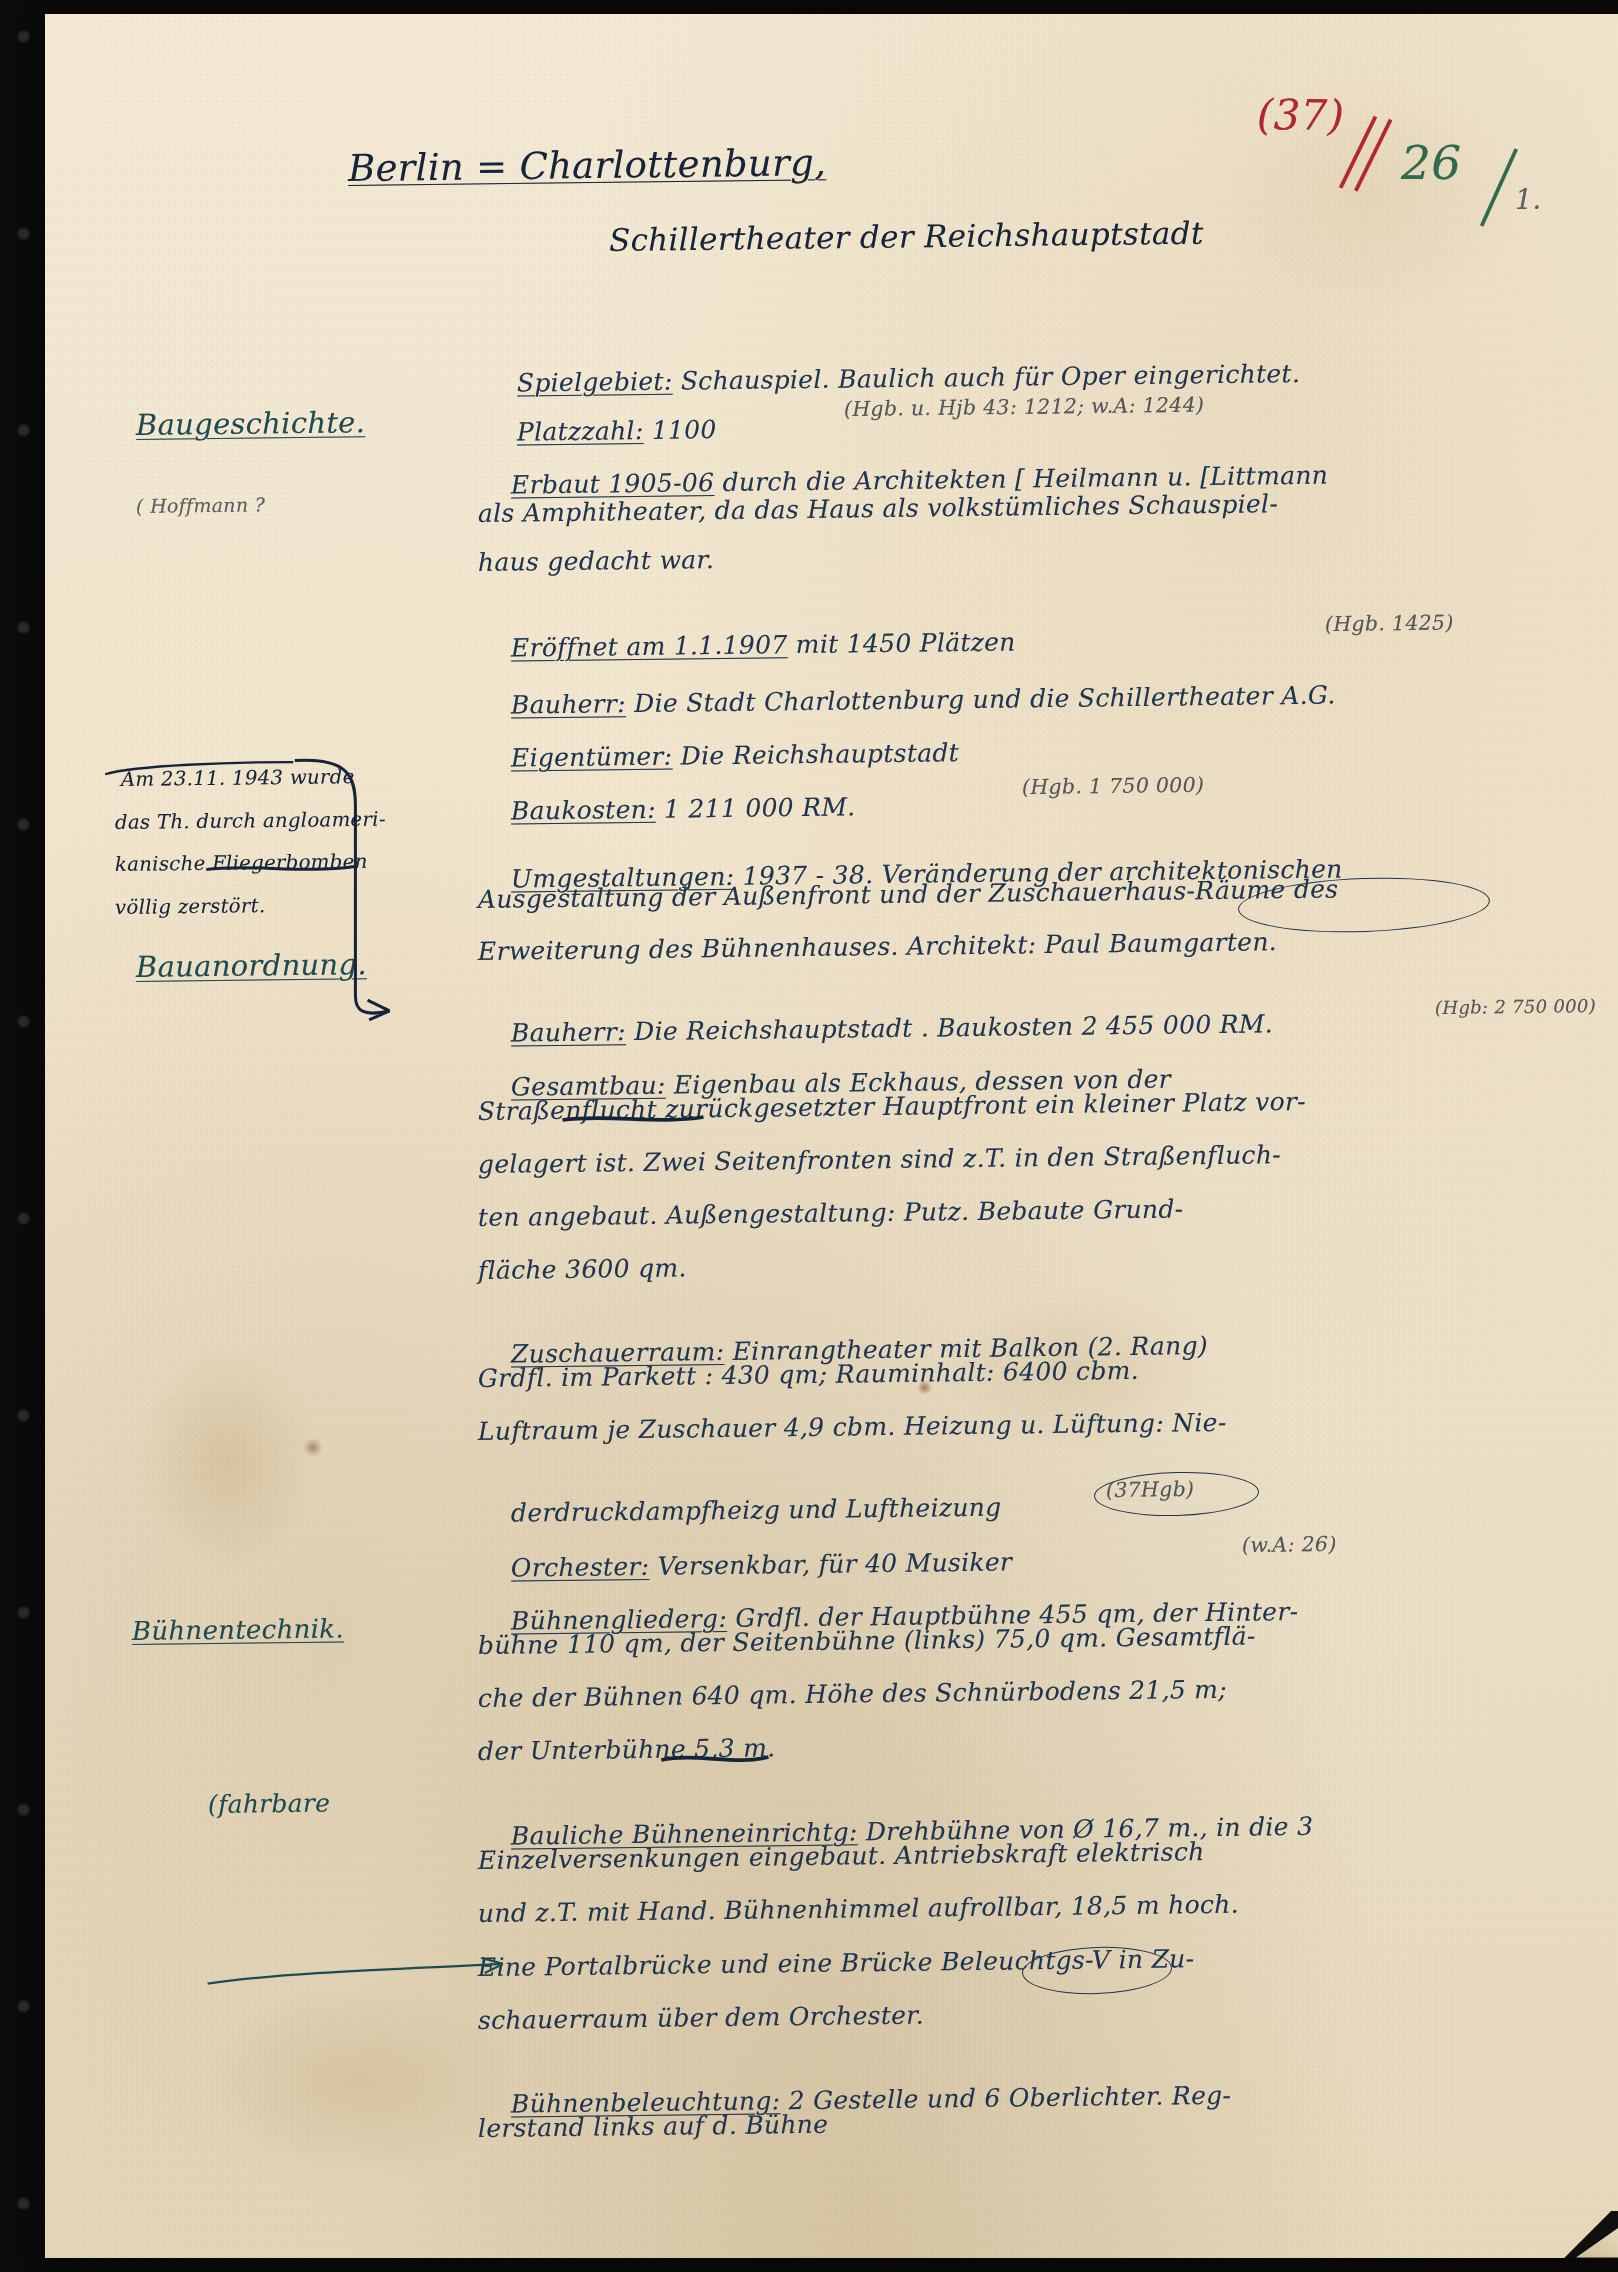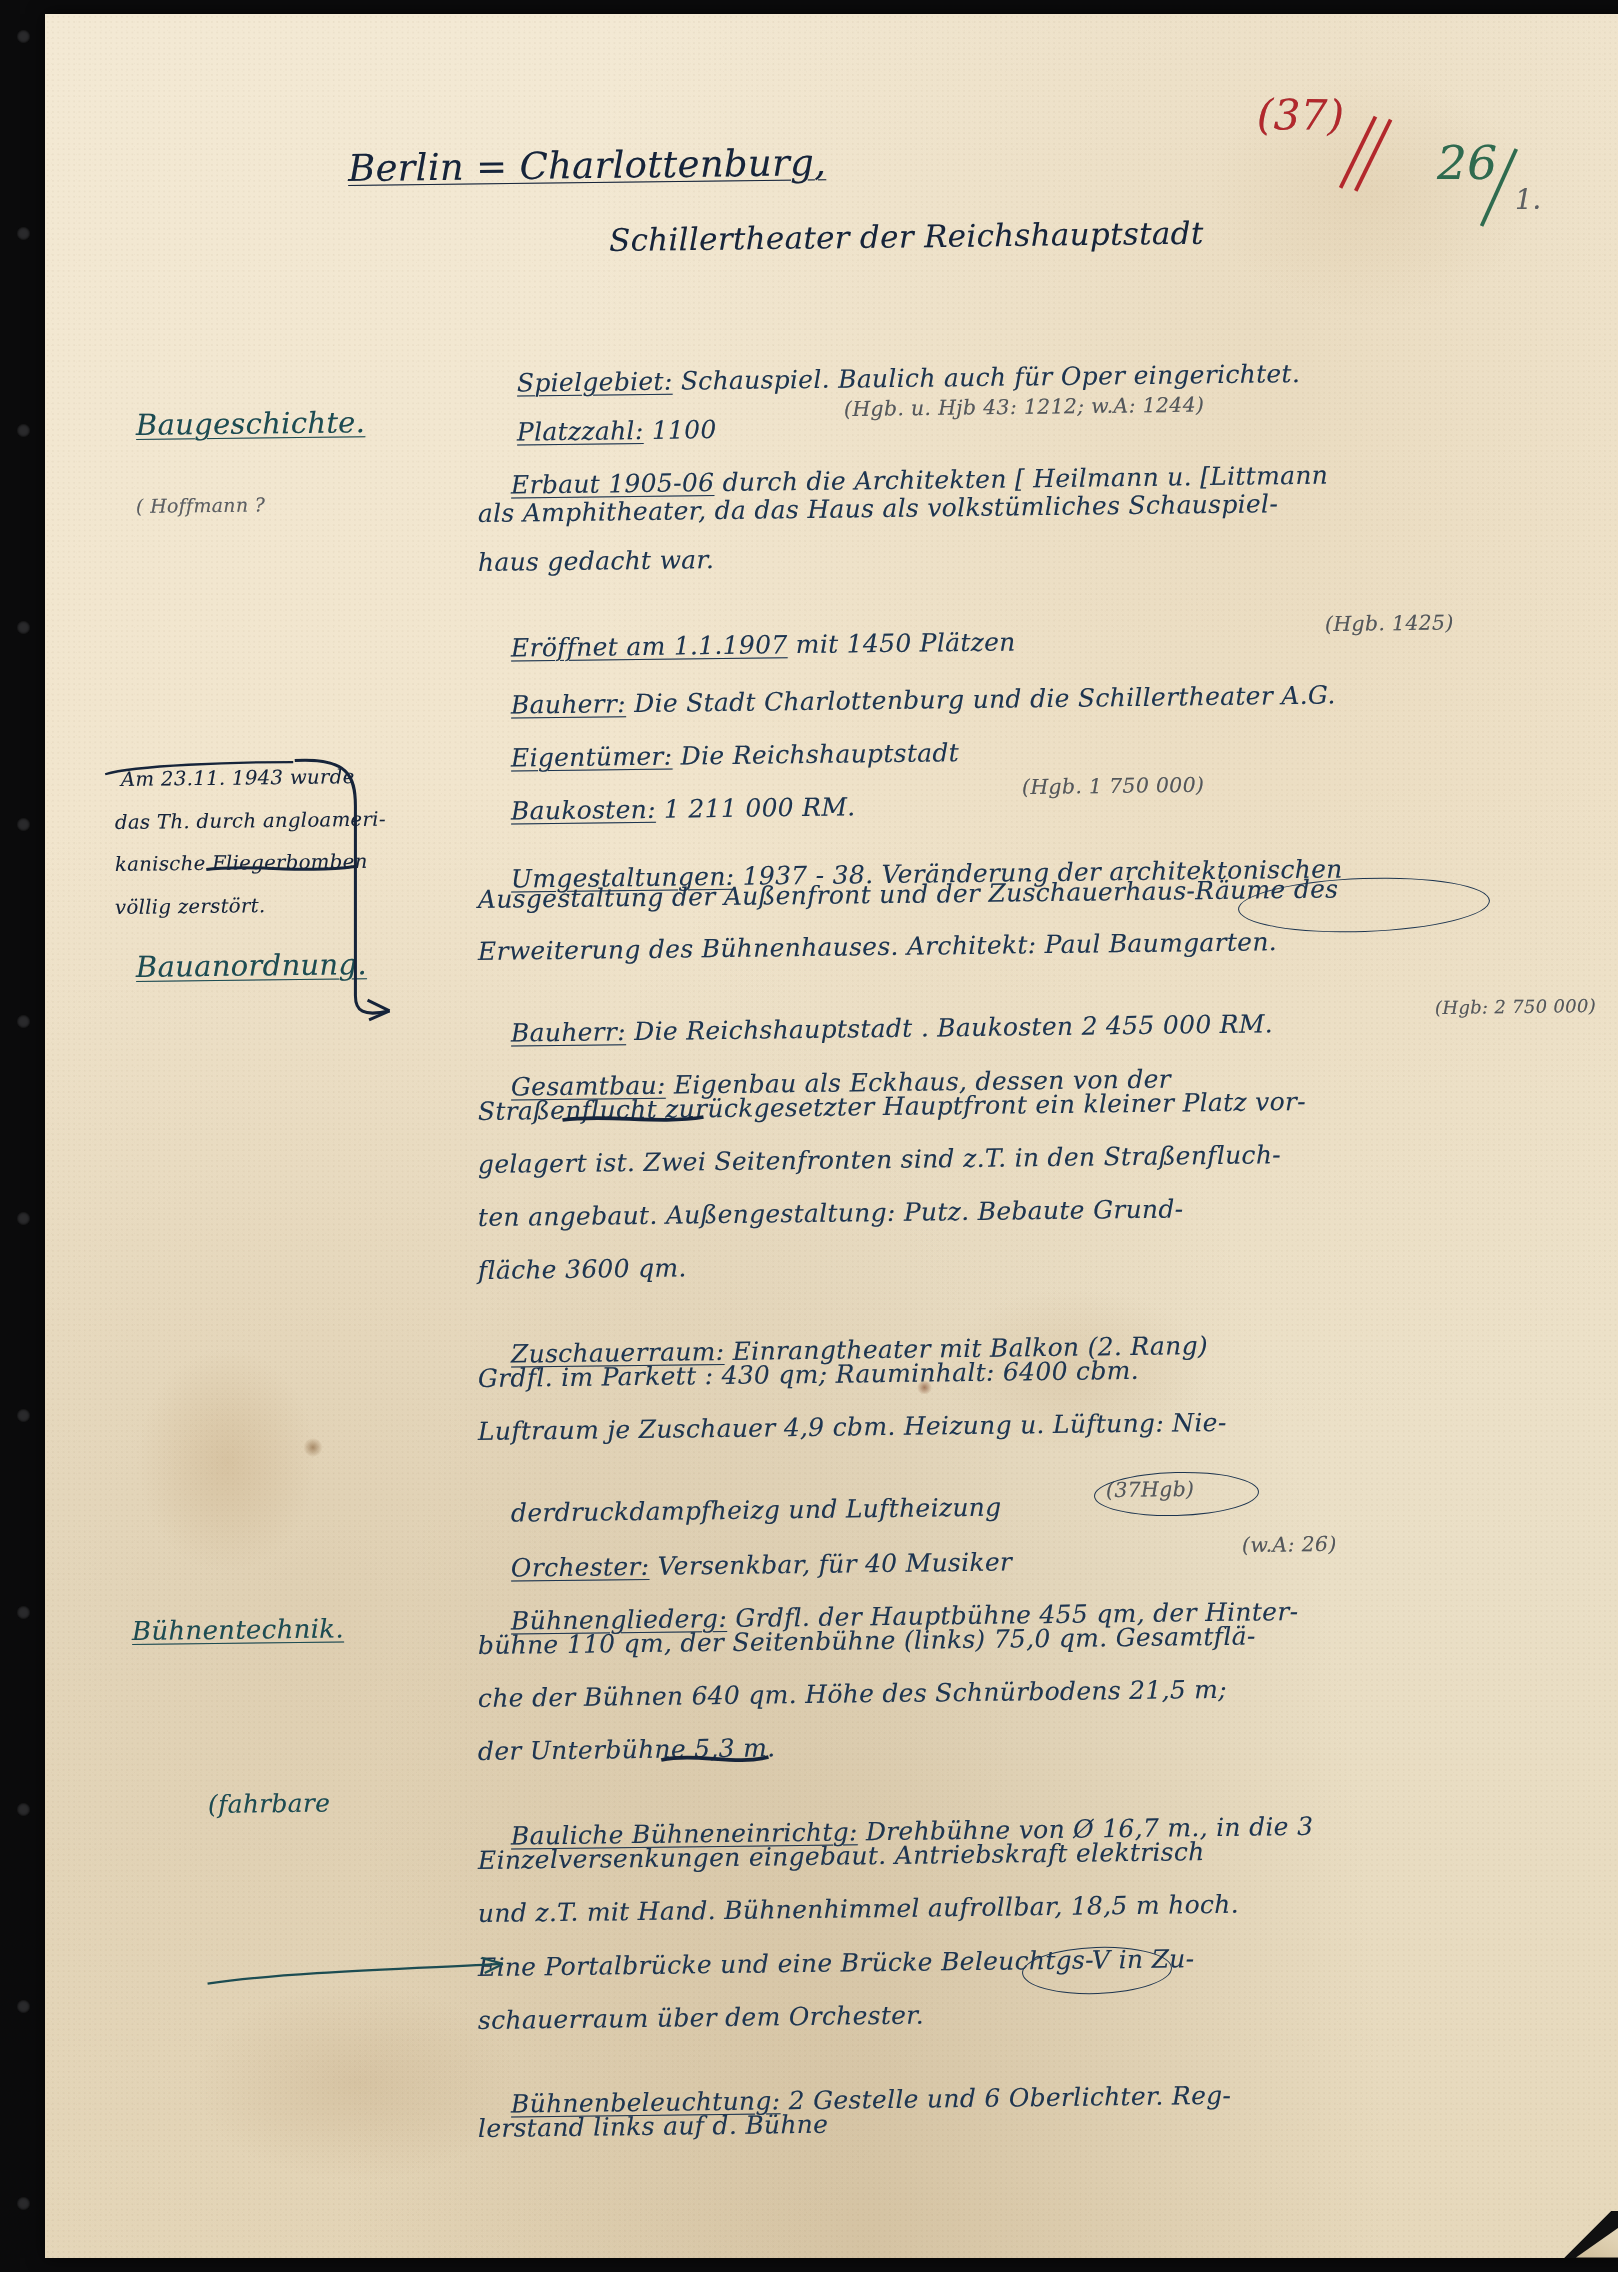--- a/index.html
+++ b/index.html
@@ -84,21 +84,21 @@
     white-space: pre;
     letter-spacing: 0.3px;
     transform-origin: left center;
     text-shadow: 0 0 0.5px rgba(29,53,80,.35);
   }
   .ink-dark  { color: #16243a; }
   .ink-teal  { color: #1c4c52; }
   .ink-grey  { color: #54575a; }
   .ink-pencil{ color: #5d5f62; }
   .ink-red   { color: #b3282c; }
-  .ink-green { color: #2f6b4f; margin-left: 36px; }
+  .ink-green { color: #2f6b4f; }
 
   .u { text-decoration: underline; text-underline-offset: 3.8px; text-decoration-thickness: 1.2px; }
 
   .sz-title   { font-size: 34px; }
   .sz-sub     { font-size: 28px; }
   .sz-body    { font-size: 25px; }
   .sz-small   { font-size: 20.5px; }
   .sz-margin  { font-size: 19.7px; }
   .sz-stamp   { font-size: 39px; }
   .tilt-b { transform: rotate(-0.7deg); }

